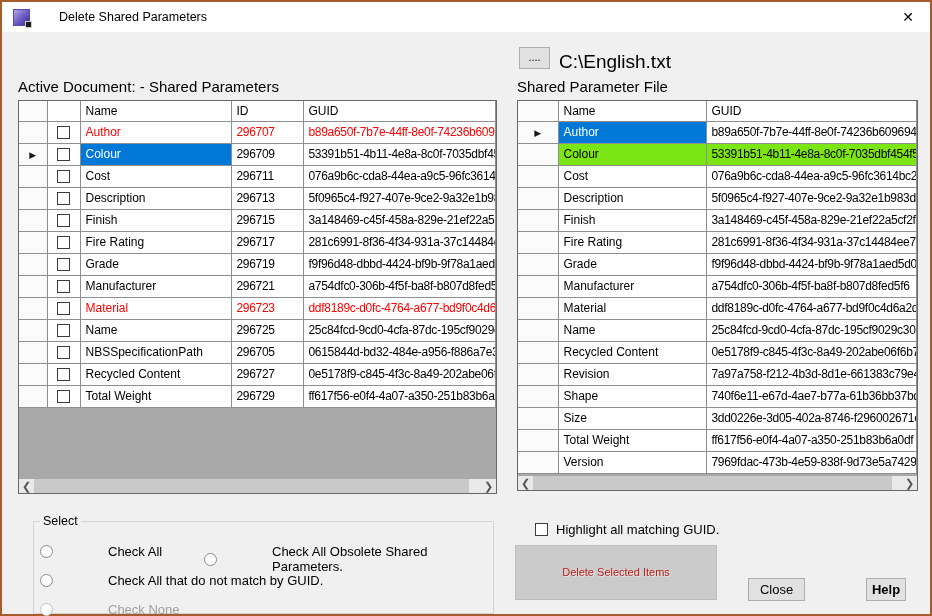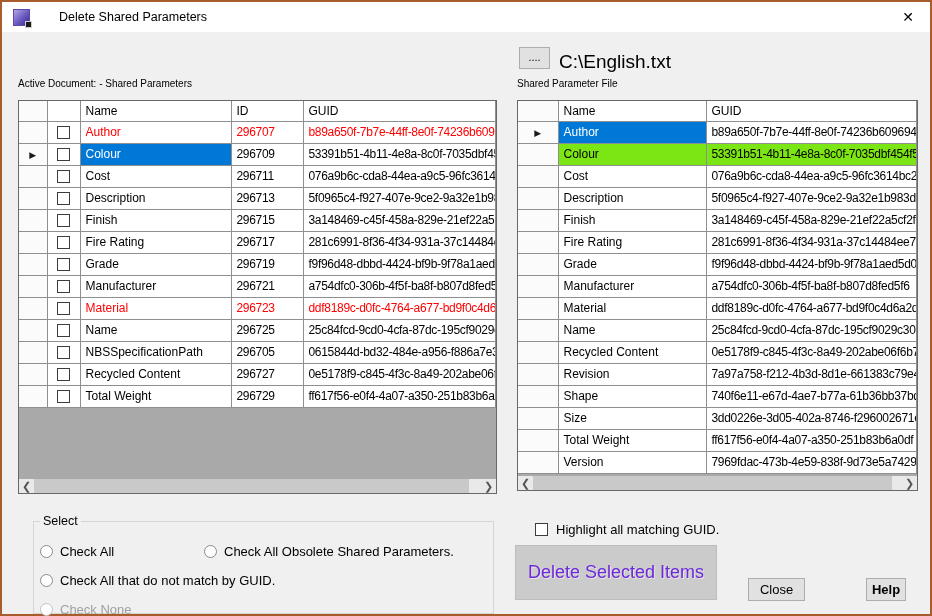--- a/index.html
+++ b/index.html
@@ -11,21 +11,21 @@
     display:flex; align-items:center; }
   .app-icon { width:17px; height:17px; margin-left:11px; position:relative;
     background:linear-gradient(135deg,#b2a6e3 0%,#6a58c0 55%,#372a90 100%);
     border:1px solid #5a4aa8; }
   .app-icon::after { content:""; position:absolute; right:-3px; bottom:-3px;
     width:5px; height:5px; background:#1a1a1a; border:1px solid #cfcfcf; }
   .title-text { margin-left:29px; font-size:12.5px; color:#000; }
   .close-btn { position:absolute; right:13px; top:6px; width:18px; height:18px;
     font-size:14px; line-height:18px; text-align:center; color:#000; cursor:default; }
 
-  .label { position:absolute; font-size:10px; color:#000; }
+  .label { position:absolute; font-size:15px; color:#000; }
   .lbl-active { left:16px; top:76px; }
   .lbl-shared { left:515px; top:76px; }
 
   .browse-btn { position:absolute; left:517px; top:45px; width:31px; height:22px;
     background:#e1e1e1; border:1px solid #adadad; font-size:11px; color:#000;
     text-align:center; line-height:18px; }
   .file-path { position:absolute; left:557px; top:49px; font-size:19px; color:#000; }
 
   .grid-wrap { position:absolute; background:#a9a9a9; border:1px solid #686868; }
   .left-grid  { left:16px;  top:98px; width:479px; height:394px; }
@@ -51,37 +51,37 @@
     background:#e9e9e9; display:flex; align-items:center; }
   .scroll-arrow { width:15px; font-size:11px; line-height:13px; text-align:center;
     color:#555; flex:0 0 15px; }
   .scroll-thumb { height:14px; background:#c9c9c9; flex:1 1 auto; margin-right:12px; }
 
   fieldset.groupbox { position:absolute; left:19px; top:500px; width:461px; height:100px;
     border:1px solid #d5d5d5; margin:12px; padding:0; }
   fieldset.groupbox legend { font-size:12.5px; color:#000; margin-left:6px;
     padding:0 3px; }
   .radio-row { position:absolute; display:flex; align-items:center; font-size:13px;
-    color:#000; }
+    color:#000;gap:48px; }
   .radio-circle { width:13px; height:13px; border:1px solid #8a8a8a; border-radius:50%;
     background:#fff; margin-right:7px; flex:0 0 13px; }
   .r1 { left:6px;  top:16px; }
   .r2 { left:170px; top:16px; }
   .r3 { left:6px;  top:45px; }
   .r4 { left:6px;  top:74px; }
   .radio-row.disabled { color:#a0a0a0;text-align:center; }
   .radio-row.disabled .radio-circle { border-color:#c3c3c3; }
 
   .hl-check { position:absolute; left:513px; top:520px; display:flex;
     align-items:center; font-size:13px; color:#000;padding-left:20px; }
   .hl-check .cbx { margin-right:8px; }
 
   .delete-btn { position:absolute; left:513px; top:543px; width:202px; height:55px;
-    background:#cbcbcb; border:1px solid #bdbdbd; font-size:18px;
-    color:#6d28d9; text-shadow:1px 1px 0 #e6e6e6; text-align:center;
+    background:#cbcbcb; border:1px solid #bdbdbd; font-size:11px;
+    color:#b91c1c; text-shadow:1px 1px 0 #e6e6e6; text-align:center;
     line-height:53px; }
   .win-btn { position:absolute; height:23px; background:#e1e1e1;
     border:1px solid #adadad; font-size:13px; color:#000; text-align:center;
     line-height:21px; cursor:default; }
   .close-action { left:746px; top:576px; width:57px; }
   .help-action  { left:864px; top:576px; width:40px;font-weight:bold; }
 </style>
 </head>
 <body>
 

